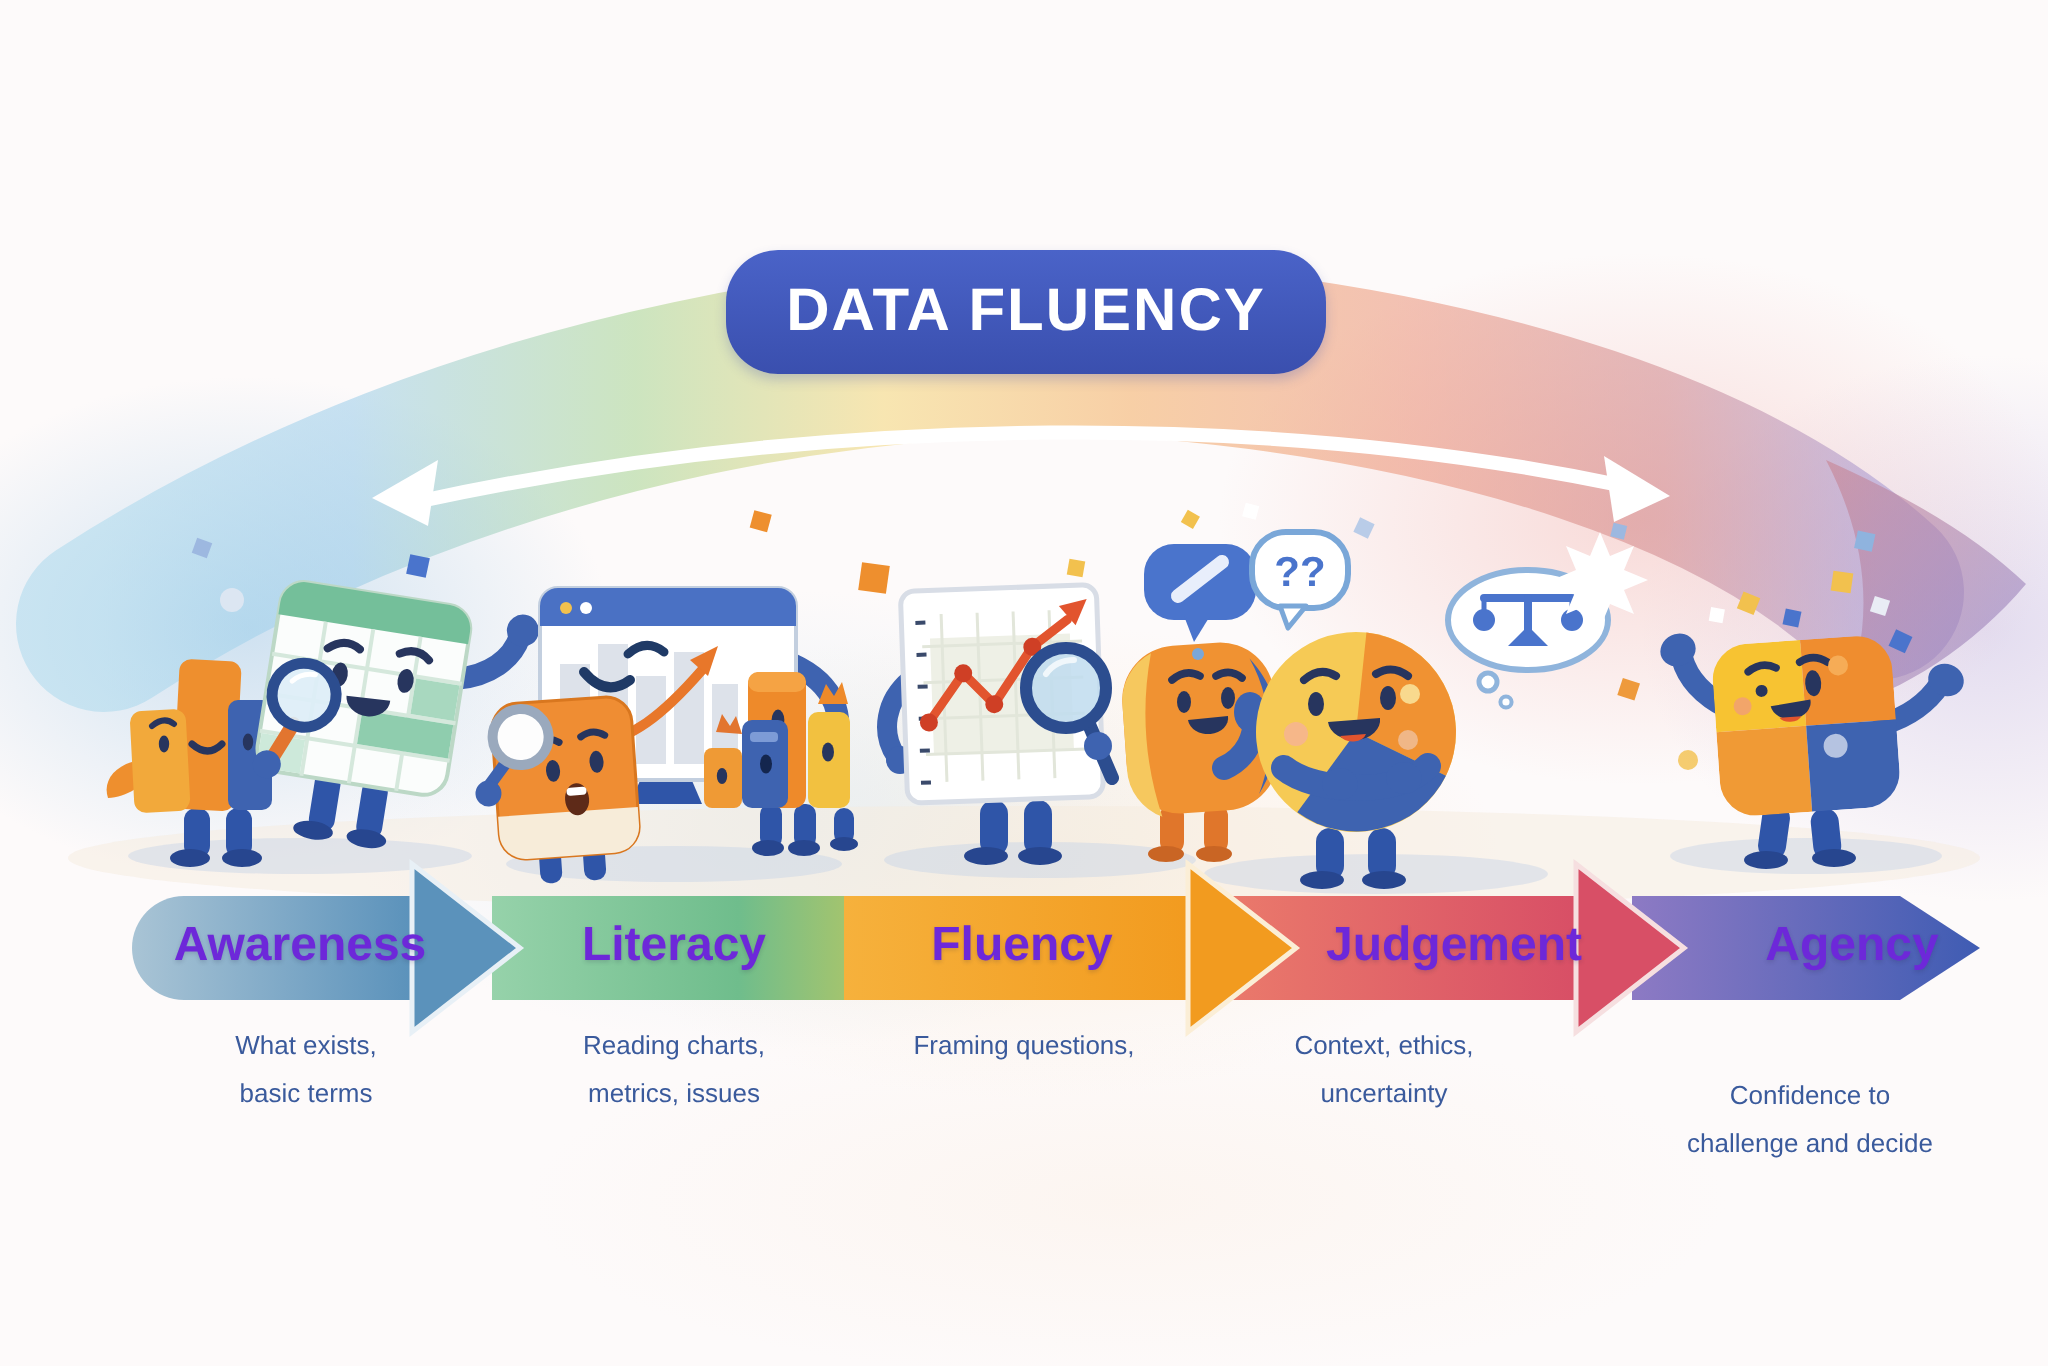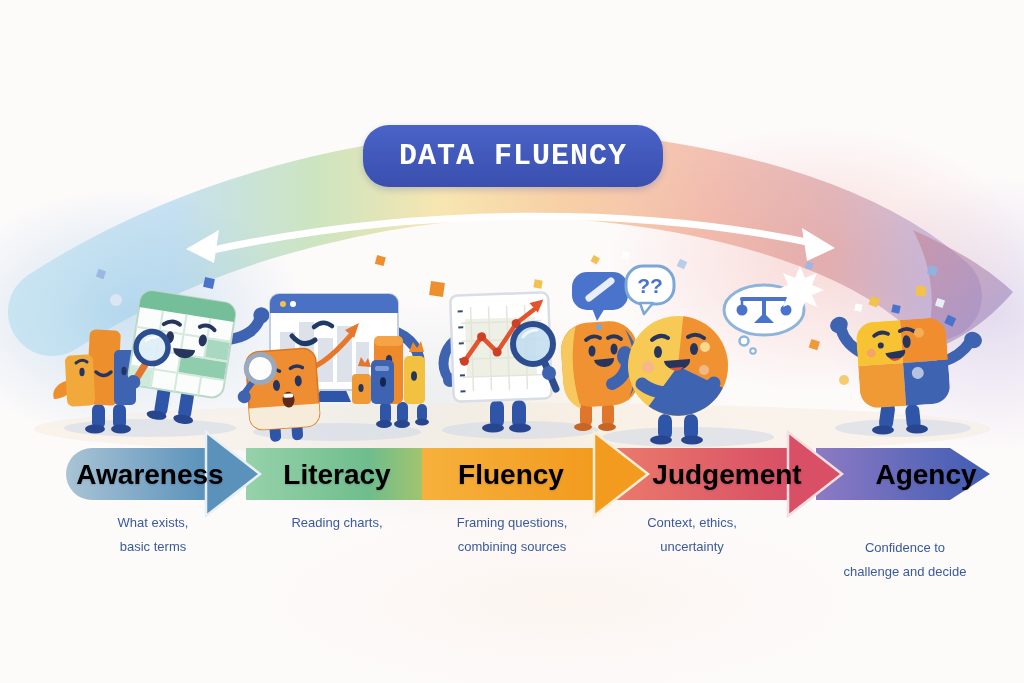--- a/index.html
+++ b/index.html
@@ -18,24 +18,24 @@
       radial-gradient(240px 190px at 97% 46%, rgba(206,196,231,.55), rgba(206,196,231,0) 72%),
       radial-gradient(400px 120px at 55% 88%, rgba(252,244,238,.8), rgba(252,244,238,0) 75%);
   }
   svg.art{position:absolute;left:0;top:0;}
   .banner{
     position:absolute;left:363px;top:125px;width:300px;height:62px;
     background:linear-gradient(180deg,#4a63c8,#3a4fae);
     border-radius:26px;display:flex;align-items:center;justify-content:center;
     box-shadow:0 3px 6px rgba(58,79,174,.25);
   }
-  .banner span{color:#fff;font-weight:bold;font-size:30px;letter-spacing:1px;font-family:Liberation Mono, monospace;}
+  .banner span{color:#fff;font-weight:bold;font-size:30px;letter-spacing:1px;}
   .stage-label{
     position:absolute;top:459px;transform:translateX(-50%);
-    color:#000000;font-weight:bold;font-size:28px;white-space:nowrap;
+    color:#6d28d9;font-weight:bold;font-size:24px;white-space:nowrap;
     text-shadow:0 1px 2px rgba(40,40,70,.18);
   }
   .stage-caption{
     position:absolute;top:511px;transform:translateX(-50%);
     width:210px;text-align:center;color:#3a5a9c;font-size:13px;line-height:24px;
   }
 </style>
 </head>
 <body>
 
@@ -402,24 +402,24 @@
 <div class="stage-label" style="left:511px;">Fluency</div>
 <div class="stage-label" style="left:727px;">Judgement</div>
 <div class="stage-label" style="left:904px;margin-left:22px;">Agency</div>
 
 <div class="stage-caption" style="left:153px;">
   <div>What exists,</div>
   <div>basic terms</div>
 </div>
 <div class="stage-caption" style="left:337px;">
   <div>Reading charts,</div>
+  <div>metrics, issues</div>
 </div>
 <div class="stage-caption" style="left:512px;">
   <div>Framing questions,</div>
-  <div>combining sources</div>
 </div>
 <div class="stage-caption" style="left:692px;">
   <div>Context, ethics,</div>
   <div>uncertainty</div>
 </div>
 <div class="stage-caption" style="left:905px;margin-top:25px;">
   <div>Confidence to</div>
   <div>challenge and decide</div>
 </div>
 

